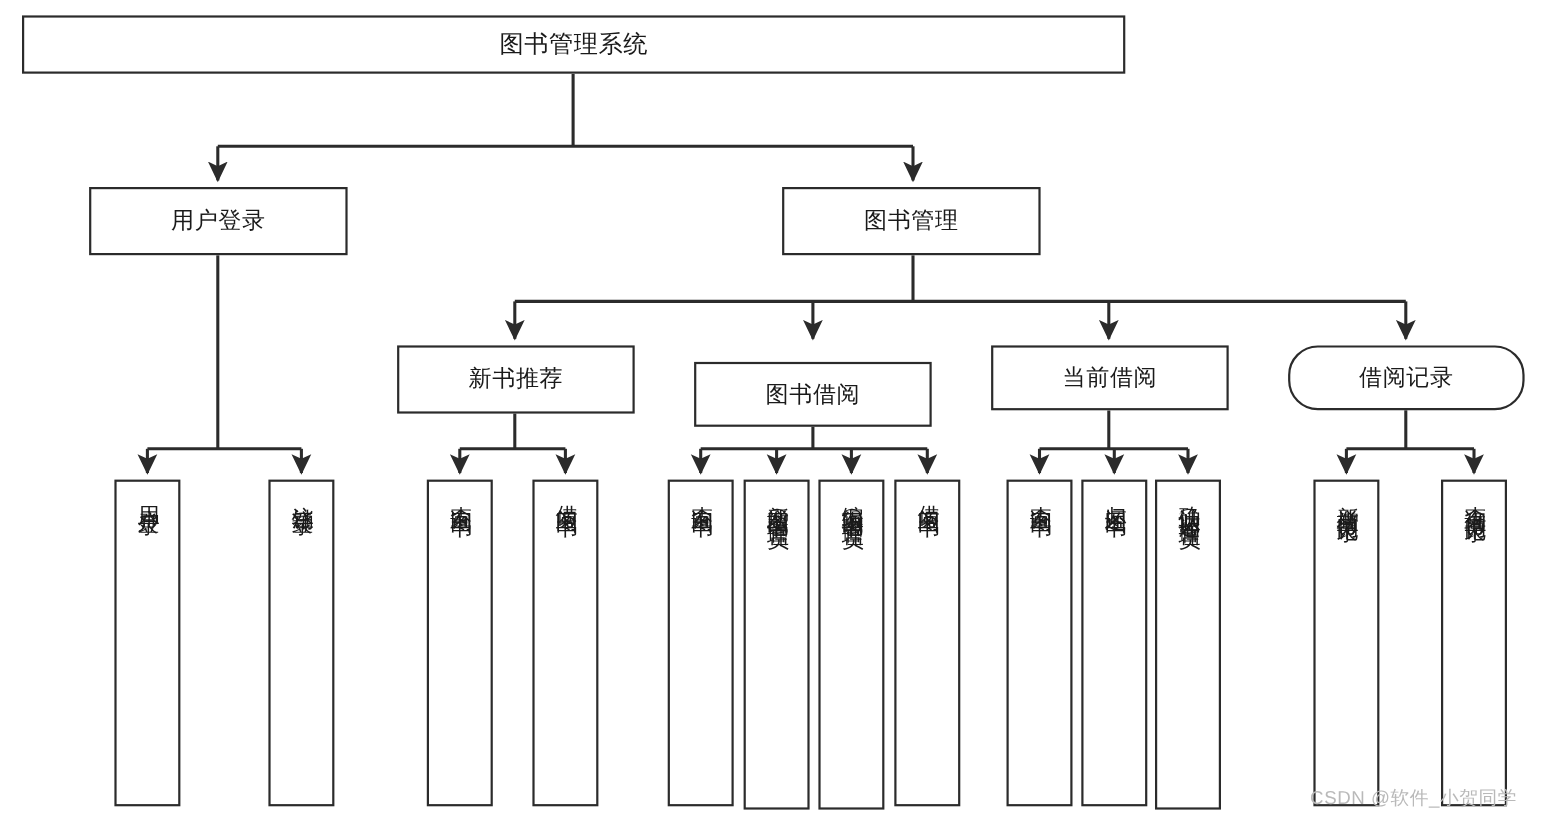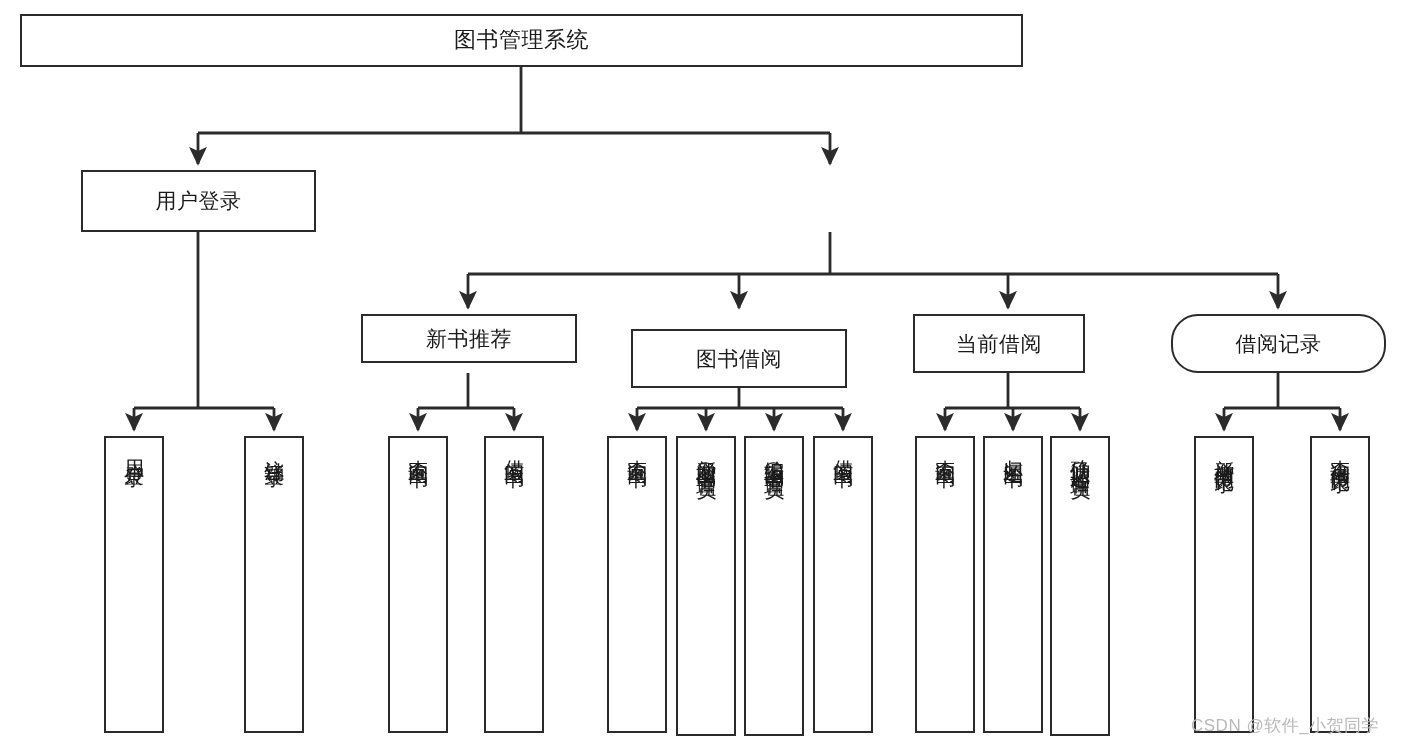--- a/index.html
+++ b/index.html
@@ -138,28 +138,31 @@
     </g>
   </svg>
 
   <div class="node horiz root" style="left:20px; top:14px; width:1003px; height:53px;">
     <span class="label">图书管理系统</span>
   </div>
 
   <div class="node horiz" style="left:81px; top:170px; width:235px; height:62px;">
     <span class="label">用户登录</span>
   </div>
-
-  <div class="node horiz" style="left:361px; top:314px; width:216px; height:49px;">
+  <div class="node horiz" style="left:711px; top:170px; width:235px; height:62px;">
+    <span class="label">图书管理</span>
+  </div>
+
+  <div class="node horiz" style="left:361px; top:314px; width:216px; height:62px;">
     <span class="label">新书推荐</span>
   </div>
   <div class="node horiz" style="left:631px; top:314px; width:216px; height:59px;margin-top:15px;">
     <span class="label">图书借阅</span>
   </div>
-  <div class="node horiz" style="left:901px; top:314px; width:172px; height:59px;margin-left:12px;">
+  <div class="node horiz" style="left:901px; top:314px; width:216px; height:59px;">
     <span class="label">当前借阅</span>
   </div>
   <div class="node horiz" style="left:1171px; top:314px; width:215px; height:59px;border-radius:27px;">
     <span class="label">借阅记录</span>
   </div>
 
   <div class="node vert" style="left:104px; top:436px; width:60px; height:297px;">
     <span class="label">用户登录</span>
   </div>
   <div class="node vert" style="left:244px; top:436px; width:60px; height:297px;">

